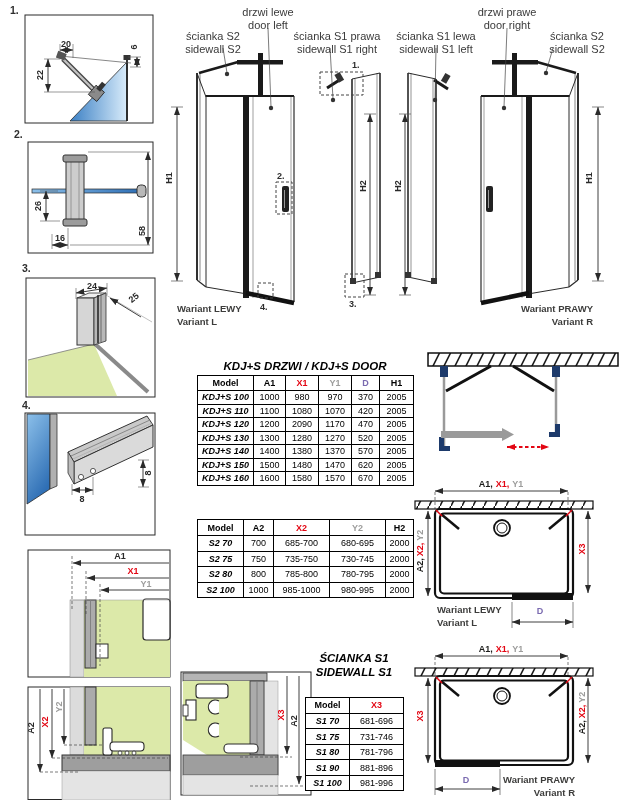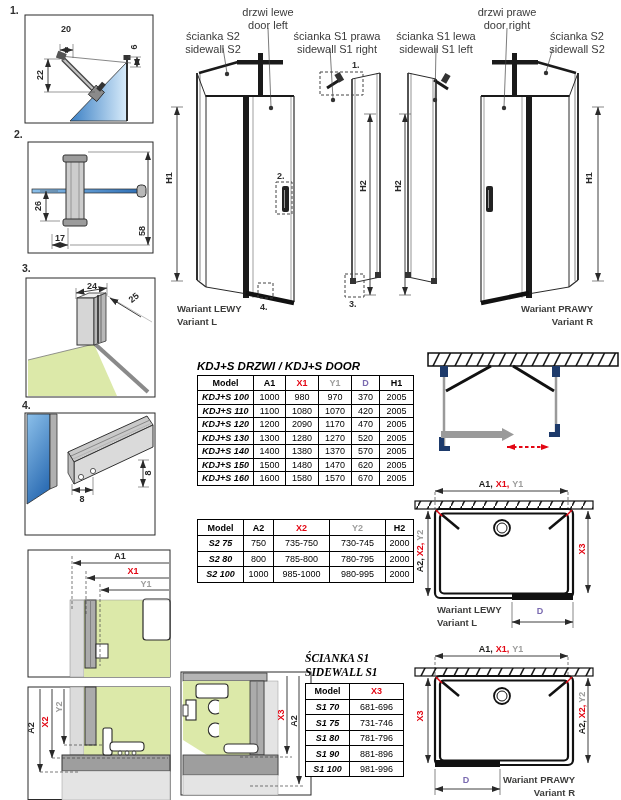--- a/index.html
+++ b/index.html
@@ -16,22 +16,22 @@
   .dimtxt{font-size:9px;font-weight:bold;color:#2a2a2a;}
   .red{color:#e30613;}
   .gray{color:#9d9d9c;}
   .purple{color:#7a6ab0;}
   .variant{position:absolute;font-size:9.5px;font-weight:bold;color:#3c3c3b;line-height:1.32;white-space:nowrap;}
   .variant span{display:block;}
   .rotc{position:absolute;transform:translate(-50%,-50%) rotate(-90deg);display:flex;gap:2px;
         font-size:9px;font-weight:bold;white-space:nowrap;}
   .dim-multi{position:absolute;display:flex;gap:3px;font-size:9px;font-weight:bold;transform:translateX(-50%);white-space:nowrap;}
   .tbl-wrap{position:absolute;}
-  .tbl-title{font-size:11.5px;font-weight:bold;font-style:italic;text-align:left;color:#000;margin-bottom:3px;white-space:nowrap;}
-  .tbl-title.two{line-height:1.25;margin-bottom:3px;font-family:Liberation Serif, serif;}
+  .tbl-title{font-size:11.5px;font-weight:bold;font-style:italic;text-align:center;color:#000;margin-bottom:3px;white-space:nowrap;}
+  .tbl-title.two{line-height:1.25;margin-bottom:17px;}
   table.spec{border-collapse:collapse;width:100%;background:#fff;table-layout:fixed;}
   .spec th,.spec td{border:1.6px solid #000;font-size:9px;text-align:center;padding:0 1px;color:#000;overflow:hidden;}
   .spec th{font-weight:bold;height:14px;}
   .spec td{height:12.5px;}
   .spec.tall td{height:14.5px;}
   .spec.tall th{height:15px;}
   .spec td.model{font-weight:bold;font-style:italic;}
   .spec th.hx{color:#e30613;}
   .spec th.hy{color:#9d9d9c;}
   .spec th.hd{color:#7a6ab0;}
@@ -391,25 +391,25 @@
     <line x1="500" y1="769" x2="500" y2="795" stroke="#555" stroke-width="0.7"></line>
     <line x1="435" y1="789" x2="500" y2="789" stroke="#2a2a2a" stroke-width="0.9" marker-start="url(#ma)" marker-end="url(#ma)"></line>
   </g>
 </svg>
 
 <span class="lbl num" style="left:10px;top:4px">1.</span>
 <span class="lbl num" style="left:14px;top:128px">2.</span>
 <span class="lbl num" style="left:22px;top:262px">3.</span>
 <span class="lbl num" style="left:22px;top:399px">4.</span>
 
-<span class="lbl dimtxt c" style="left:66px;top:24px">20</span>
+<span class="lbl dimtxt c" style="left:66px;top:39px">20</span>
 <span class="lbl dimtxt rot" style="left:134px;top:47px">6</span>
 <span class="lbl dimtxt rot" style="left:40px;top:75px">22</span>
 <span class="lbl dimtxt rot" style="left:38px;top:206px">26</span>
-<span class="lbl dimtxt c" style="left:60px;top:233px">17</span>
+<span class="lbl dimtxt c" style="left:60px;top:233px">16</span>
 <span class="lbl dimtxt rot" style="left:142px;top:231px">58</span>
 <span class="lbl dimtxt c" style="left:92px;top:281px">24</span>
 <span class="lbl dimtxt rot40" style="left:134px;top:298px">25</span>
 <span class="lbl dimtxt rot" style="left:148px;top:473px">8</span>
 <span class="lbl dimtxt c" style="left:82px;top:494px">8</span>
 
 <div class="lbl c" style="left:213px;top:30px">
   <span>ścianka S2</span>
   <span>sidewall S2</span>
 </div>
@@ -555,20 +555,27 @@
           <tr>
       <th>Model</th>
       <th>A2</th>
       <th class="hx">X2</th>
       <th class="hy">Y2</th>
       <th>H2</th>
     </tr>
         </thead>
     <tbody>
       <tr>
+            <td class="model">S2 70</td>
+            <td>700</td>
+            <td>685-700</td>
+            <td>680-695</td>
+            <td>2000</td>
+          </tr>
+      <tr>
             <td class="model">S2 75</td>
             <td>750</td>
             <td>735-750</td>
             <td>730-745</td>
             <td>2000</td>
           </tr>
       <tr>
             <td class="model">S2 80</td>
             <td>800</td>
             <td>785-800</td>

